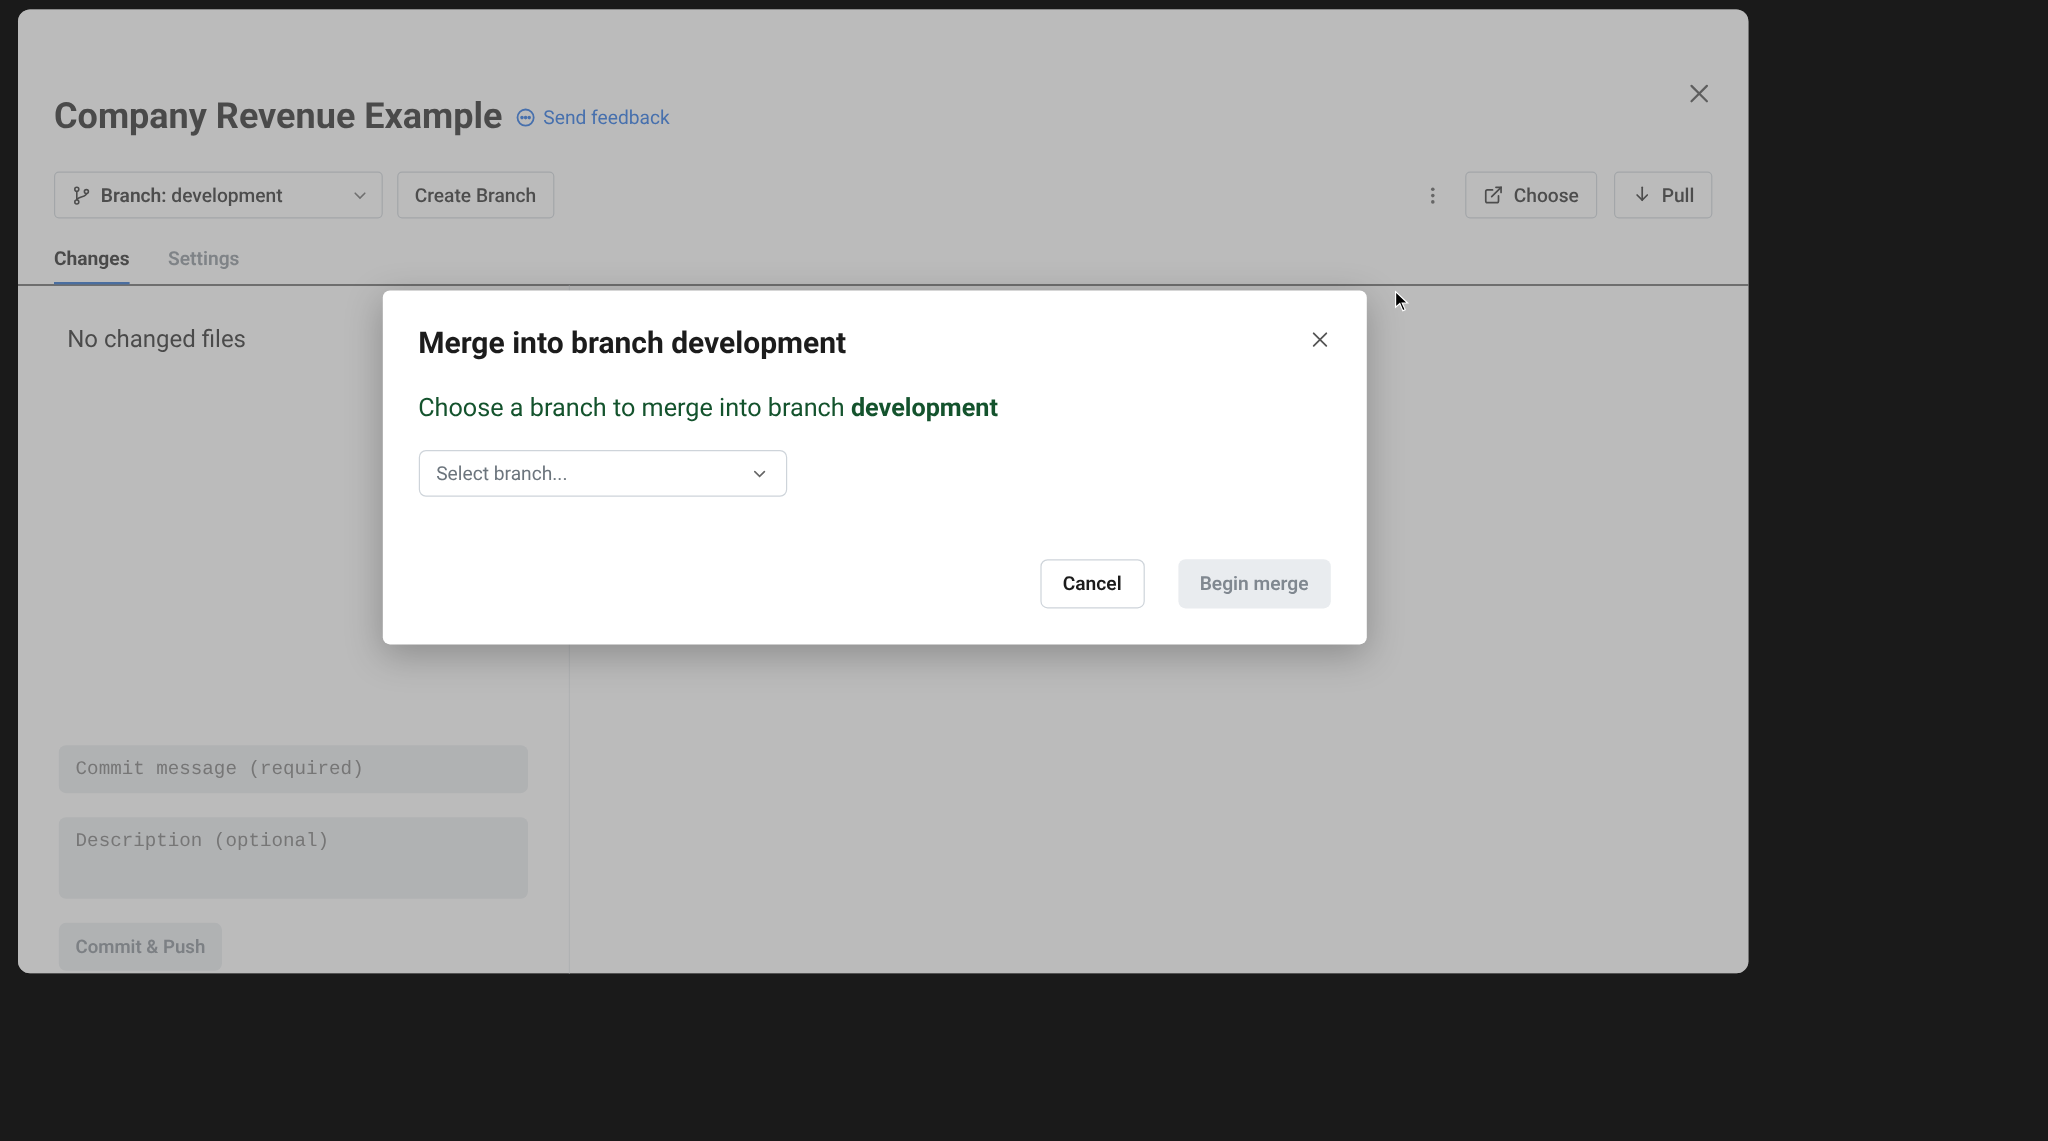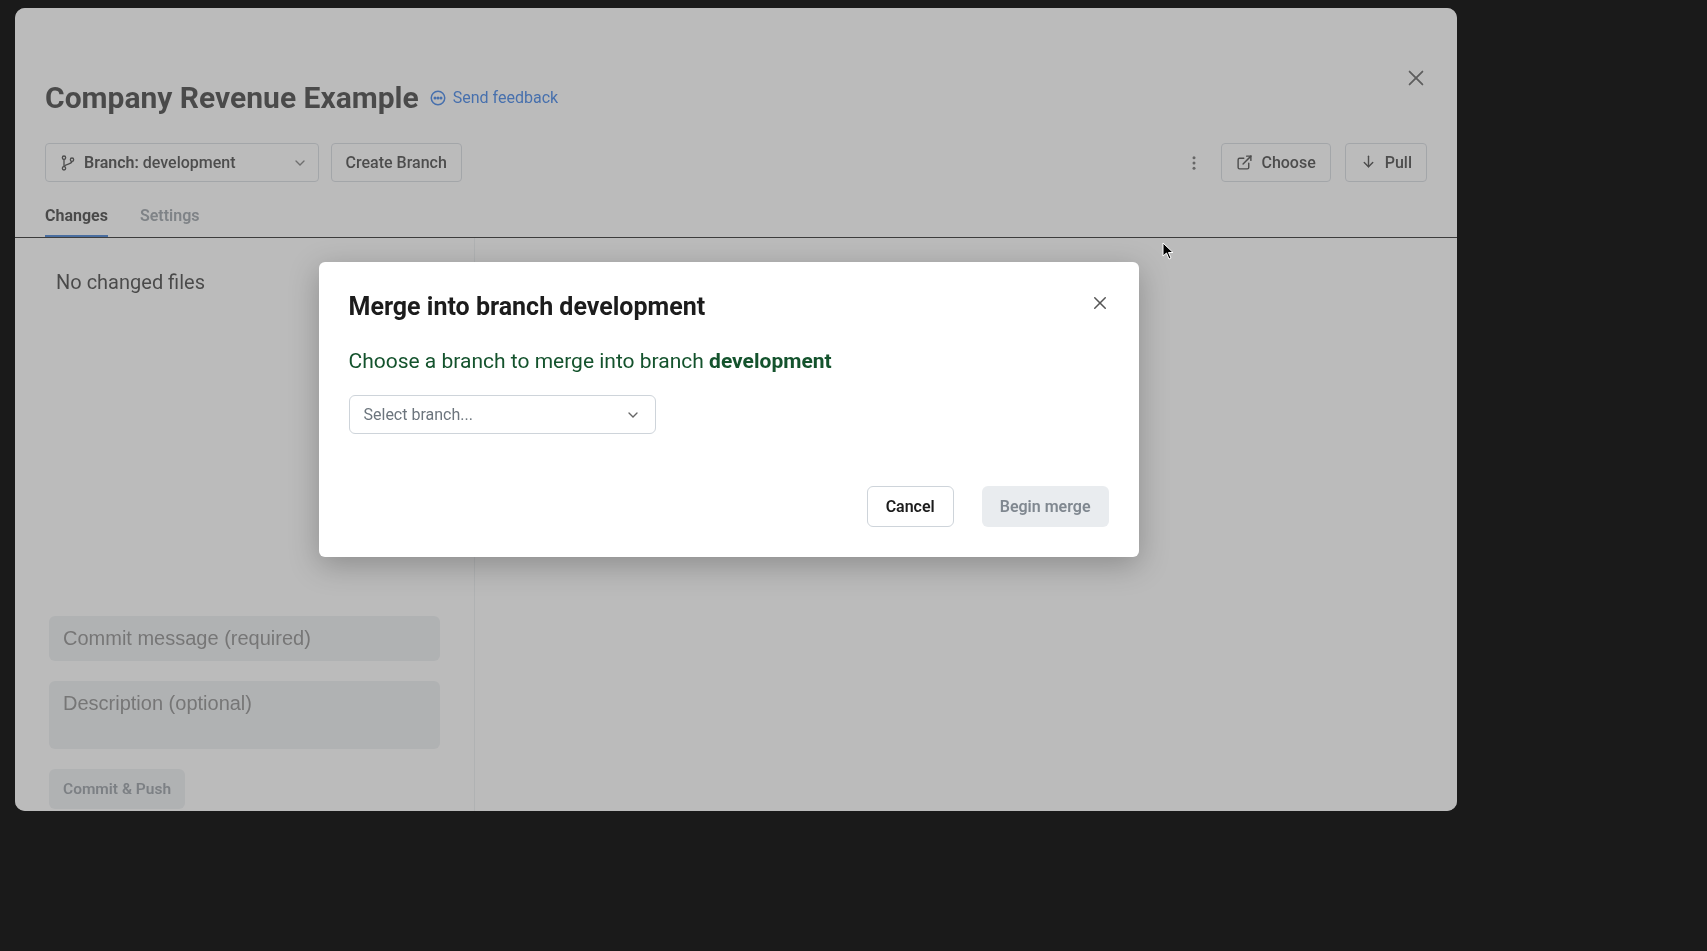--- a/index.html
+++ b/index.html
@@ -143,23 +143,23 @@
       display: flex;
       flex-direction: column;
       gap: 20px;
     }
     .input {
       width: 100%;
       background: #e9ecef;
       border: none;
       border-radius: 6px;
       padding: 11px 14px;
-      font-size: 20px;
+      font-size: 16px;
       color: #4d7c0f;
-      font-family: Liberation Sans, sans-serif;
+      font-family: Liberation Mono, monospace;
     }
     .textarea {
       min-height: 68px;
       resize: none;
     }
     .commit-btn {
       display: inline-flex;
       align-self: flex-start;
       background: #e9ecef;
       border: none;
@@ -174,21 +174,20 @@
     }
     
     .modal-backdrop {
       position: absolute;
       inset: 0;
       background: rgba(120, 120, 120, 0.0);
       z-index: 20;
       display: flex;
       align-items: flex-start;
       justify-content: center;
-      margin-top: 20px;
     }
     .modal {
       margin-top: 242px;
       margin-left: -250px;
       width: 820px;
       background: #ffffff;
       border-radius: 6px;
       box-shadow: 0 8px 30px rgba(0,0,0,0.25);
       padding: 30px 30px 30px 30px;
     }

